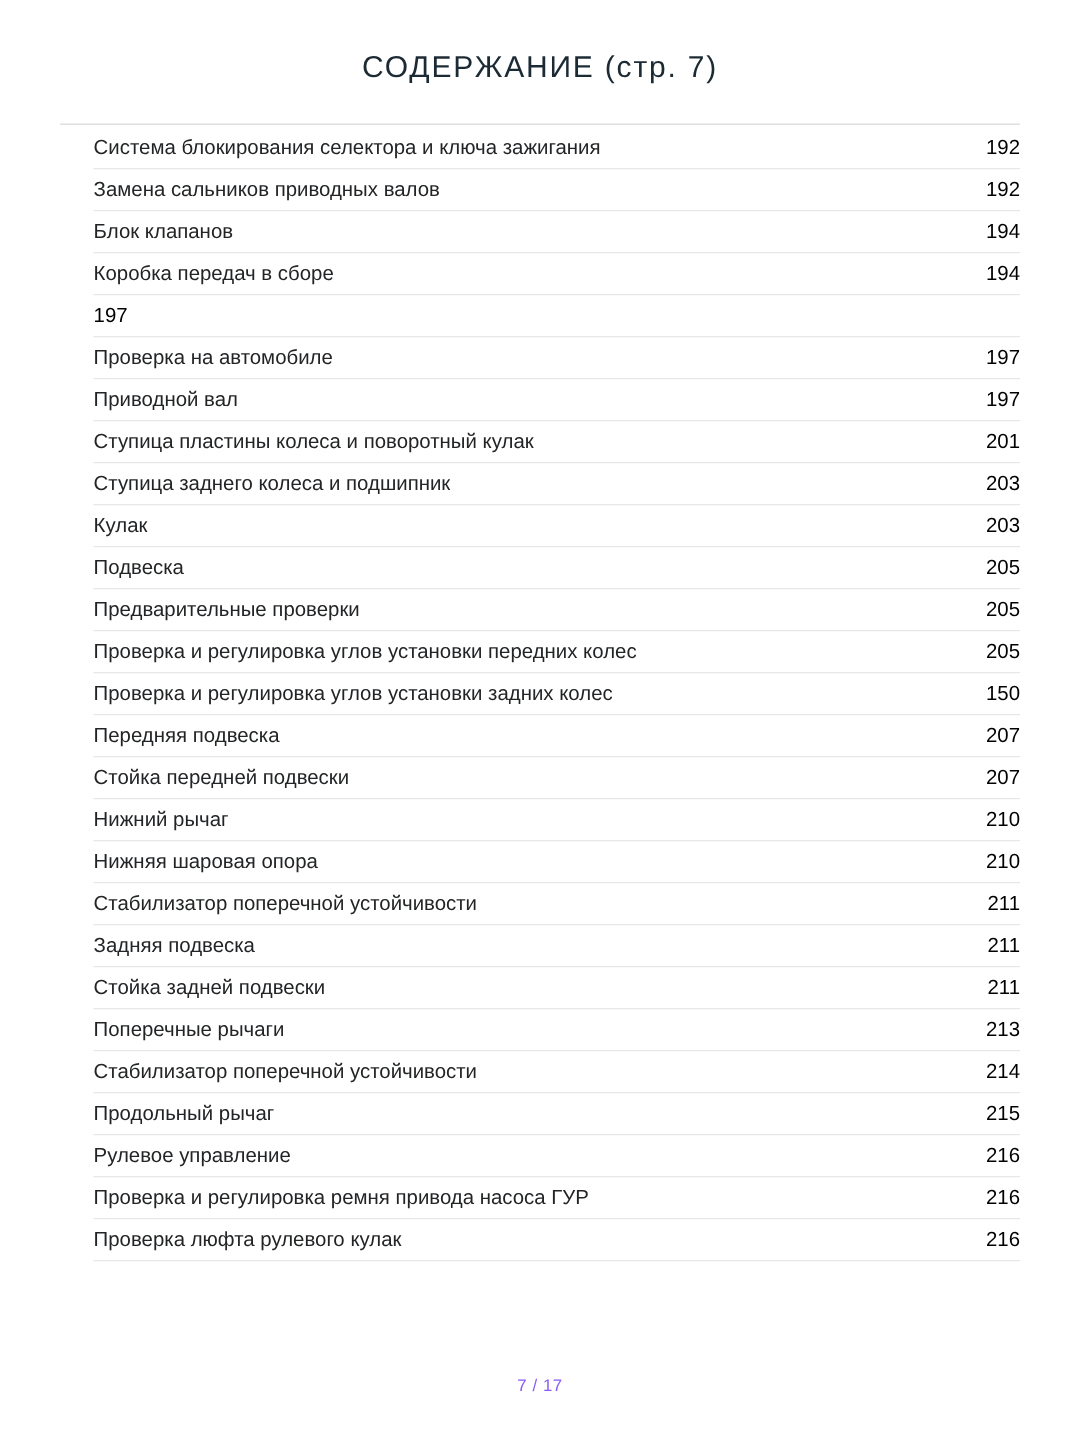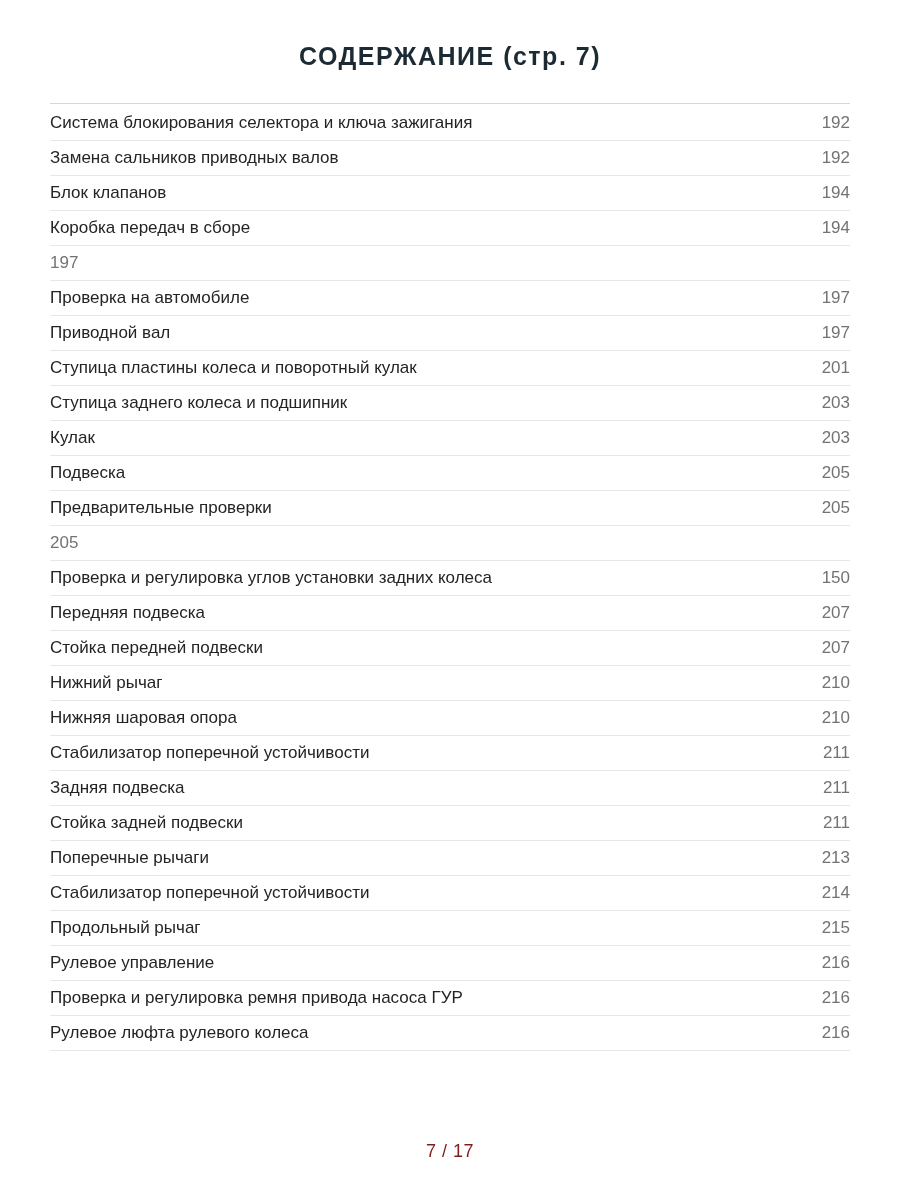--- a/index.html
+++ b/index.html
@@ -11,59 +11,60 @@
   .doc {
     width: 900px;
     min-height: 1200px;
     padding: 36px 50px 30px 50px;
     position: relative;
     background: #ffffff;
   }
   .page-title {
     text-align: center;
     font-size: 25px;
-    font-weight: 700;
+    font-weight: 400;
     letter-spacing: 1.5px;
     color: #1c2a33;
     margin-top: 6px;
   }
   .title-rule {
     border: none;
     border-top: 1px solid #d8d8d8;
     margin-top: 32px;
   }
   .toc { margin-top: 2px; }
   .toc-row {
     display: flex;
     align-items: flex-end;
     justify-content: space-between;
     border-bottom: 1px solid #e7e7e7;
     padding: 7px 0 7px 0;
     min-height: 34px;
+    margin-left: 28px;
   }
   .toc-label {
     font-size: 17px;
     color: #222426;
     line-height: 20px;
     padding-right: 16px;
   }
   .toc-page {
     font-size: 17px;
-    color: #737373;
+    color: #000000;
     line-height: 20px;
     white-space: nowrap;
   }
   .footer {
     position: absolute;
     bottom: 38px;
     left: 0;
     width: 100%;
     text-align: center;
-    font-size: 18px;
-    color: #7f1d1d;
+    font-size: 14px;
+    color: #8b5cf6;
     letter-spacing: 0.5px;
   }
 </style>
 </head>
 <body>
 
 <div class="doc">
   <div class="page-title">СОДЕРЖАНИЕ (стр. 7)</div>
 
   <hr class="title-rule">
@@ -110,24 +111,25 @@
       </div>
       <div class="toc-row">
         <span class="toc-label">Подвеска</span>
         <span class="toc-page">205</span>
       </div>
       <div class="toc-row">
         <span class="toc-label">Предварительные проверки</span>
         <span class="toc-page">205</span>
       </div>
       <div class="toc-row">
+        <span class="toc-label">Проверка и регулировка углов установки передних колес</span>
         <span class="toc-page">205</span>
       </div>
       <div class="toc-row">
-        <span class="toc-label">Проверка и регулировка углов установки задних колеса</span>
+        <span class="toc-label">Проверка и регулировка углов установки задних колес</span>
         <span class="toc-page">150</span>
       </div>
       <div class="toc-row">
         <span class="toc-label">Передняя подвеска</span>
         <span class="toc-page">207</span>
       </div>
       <div class="toc-row">
         <span class="toc-label">Стойка передней подвески</span>
         <span class="toc-page">207</span>
       </div>
@@ -165,19 +167,19 @@
       </div>
       <div class="toc-row">
         <span class="toc-label">Рулевое управление</span>
         <span class="toc-page">216</span>
       </div>
       <div class="toc-row">
         <span class="toc-label">Проверка и регулировка ремня привода насоса ГУР</span>
         <span class="toc-page">216</span>
       </div>
       <div class="toc-row">
-        <span class="toc-label">Рулевое люфта рулевого колеса</span>
+        <span class="toc-label">Проверка люфта рулевого кулак</span>
         <span class="toc-page">216</span>
       </div>
     </div>
 
   <div class="footer">7 / 17</div>
 </div>
 
 </body></html>

